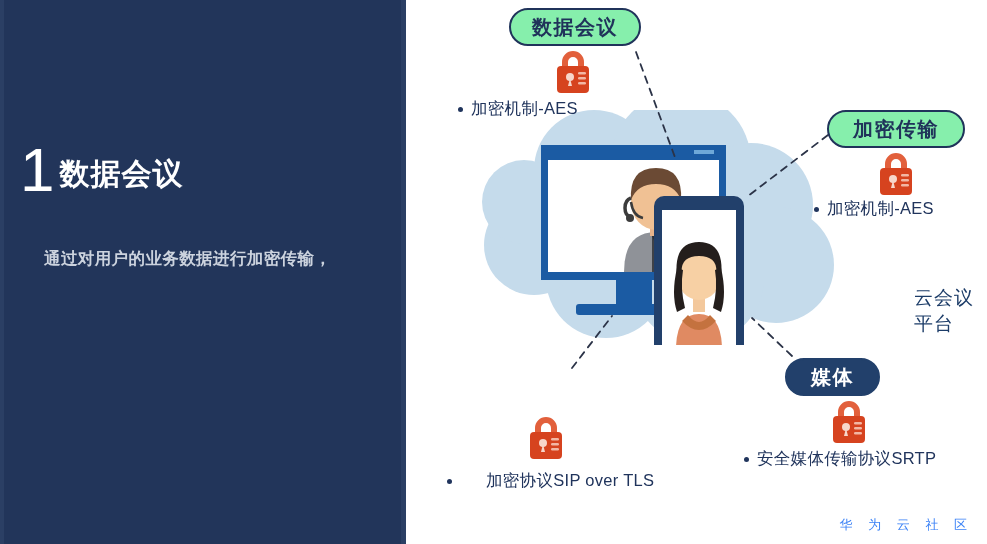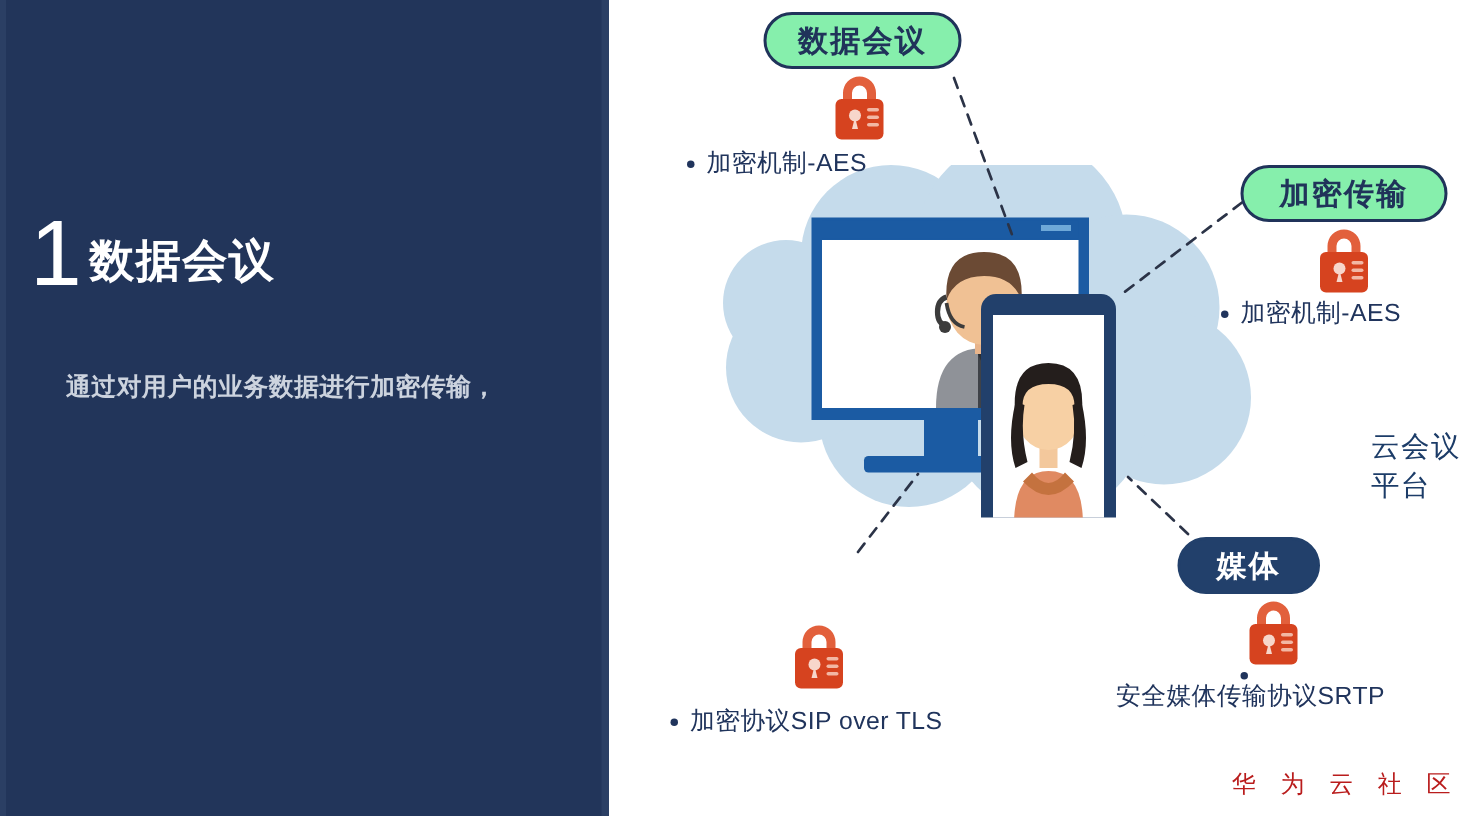--- a/index.html
+++ b/index.html
@@ -81,30 +81,30 @@
   .bullet{
     position:absolute;display:flex;align-items:center;
     color:#20345c;font-size:16.5px;font-weight:400;letter-spacing:.3px;white-space:nowrap;
   }
   .bullet .dot{
     width:5px;height:5px;border-radius:50%;background:#20345c;
     margin-right:8px;flex:0 0 auto;
   }
   #bullet-data{left:458px;top:98px;}
   #bullet-contacts{left:814px;top:198px;}
-  #bullet-signal{left:447px;top:470px;}
-  #bullet-media{left:744px;top:448px;flex-direction:column;}
+  #bullet-signal{left:447px;top:470px;gap:26px;}
+  #bullet-media{left:744px;top:448px;}
 
   
   .connectors{position:absolute;left:0;top:0;width:987px;height:544px;pointer-events:none;}
 
   
   .watermark{
     position:absolute;right:14px;bottom:10px;
-    font-size:16px;color:#b91c1c;letter-spacing:6px;text-align:center;
+    font-size:13px;color:#3b82f6;letter-spacing:6px;text-align:center;
   }
 </style>
 </head>
 <body>
 
 <div id="slide">
 
   <div class="left-panel">
     <div class="edge-left"></div>
     <div class="edge-right"></div>

